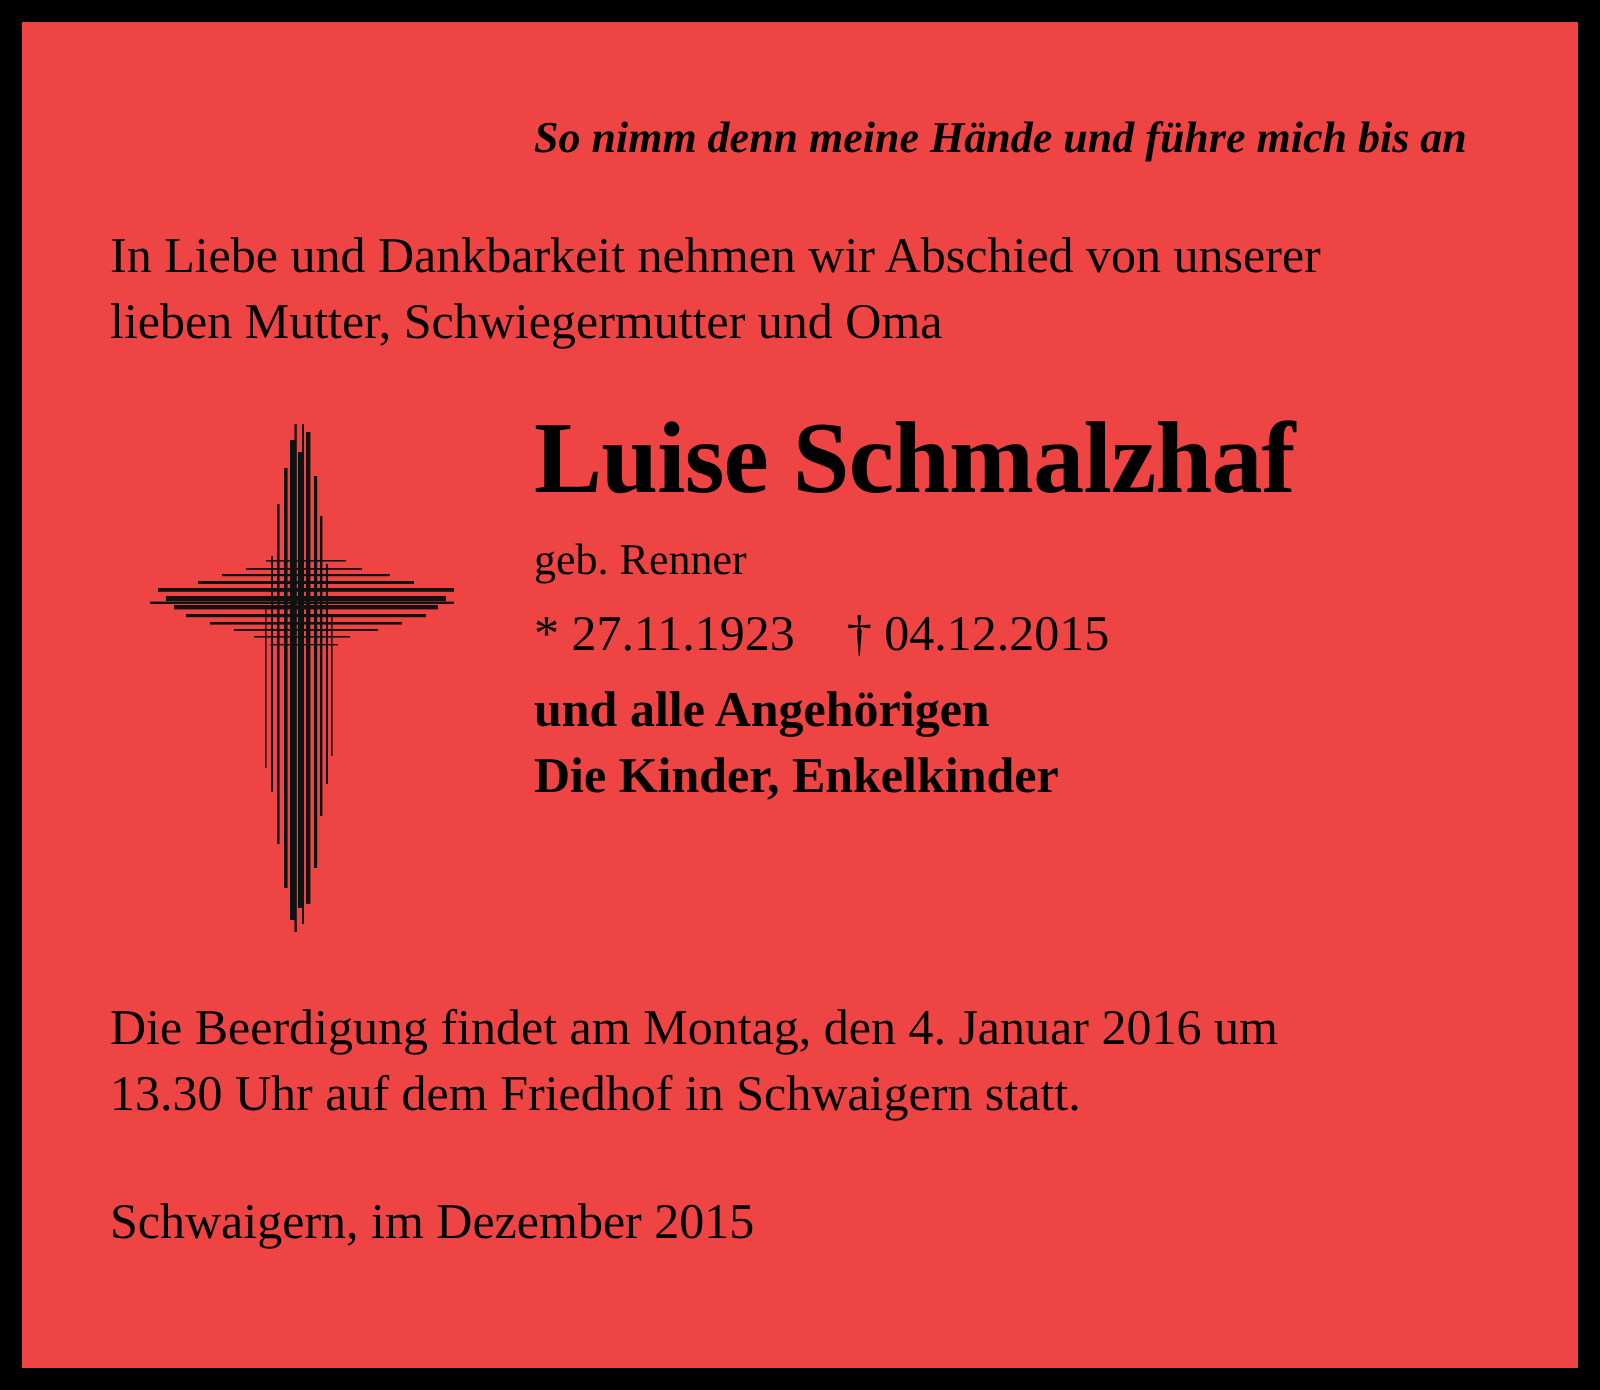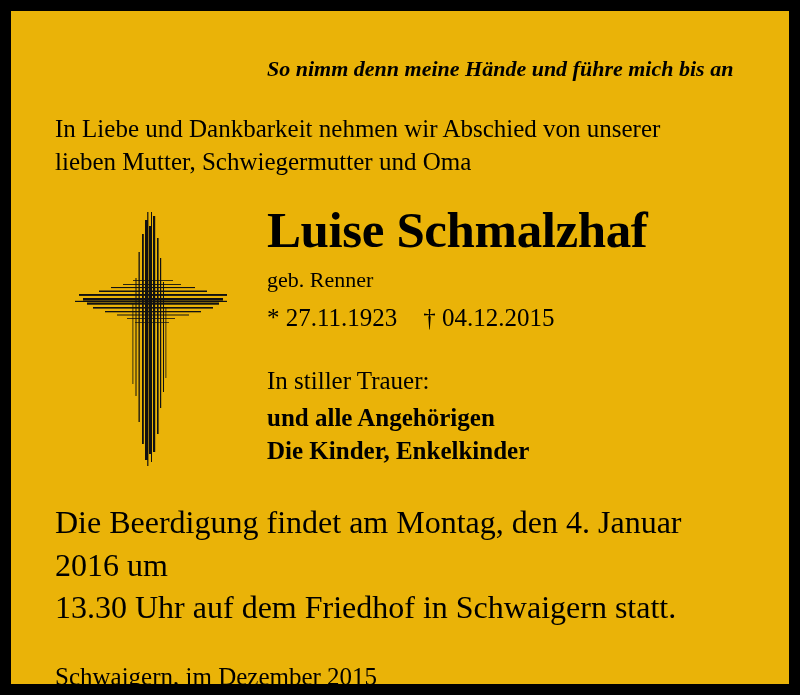--- a/index.html
+++ b/index.html
@@ -12,21 +12,21 @@
     height: 695px;
     font-family: "Liberation Serif", serif;
     color: #000000;
     overflow: hidden;
   }
   .notice {
     position: relative;
     box-sizing: border-box;
     width: 800px;
     height: 695px;
-    background: #eab308;
+    background: #ef4444;
     border: 11px solid #000000;
     padding: 30px 44px 20px 44px;
   }
   .verse {
     font-style: italic;
     font-weight: bold;
     font-size: 22px;
     line-height: 1.30;
     margin: 14px 0 0 0;
     padding-left: 212px;
@@ -86,21 +86,21 @@
   .mourners {
     font-size: 25px;
     font-weight: bold;
     line-height: 1.32;
     margin-top: 6px;
   }
   .mourner-line {
     display: block;
   }
   .funeral {
-    font-size: 32px;
+    font-size: 25px;
     line-height: 1.33;
     margin-top: 34px;
   }
   .funeral-line {
     display: block;
   }
   .place-date {
     font-size: 25px;
     margin-top: 34px;
   }
@@ -156,21 +156,20 @@
       </svg>
     </div>
 
     <div class="main-col">
       <div class="deceased-name">Luise Schmalzhaf</div>
       <div class="maiden-name">geb. Renner</div>
       <div class="dates">
         <span>* 27.11.1923</span><span class="sep"></span><span>† 04.12.2015</span>
       </div>
 
-      <div class="mourning-label">In stiller Trauer:</div>
       <div class="mourners">
         <span class="mourner-line">und alle Angehörigen</span>
         <span class="mourner-line">Die Kinder, Enkelkinder</span>
       </div>
     </div>
 
   </div>
 
   <div class="funeral">
     <span class="funeral-line">Die Beerdigung findet am Montag, den 4. Januar 2016 um</span>

